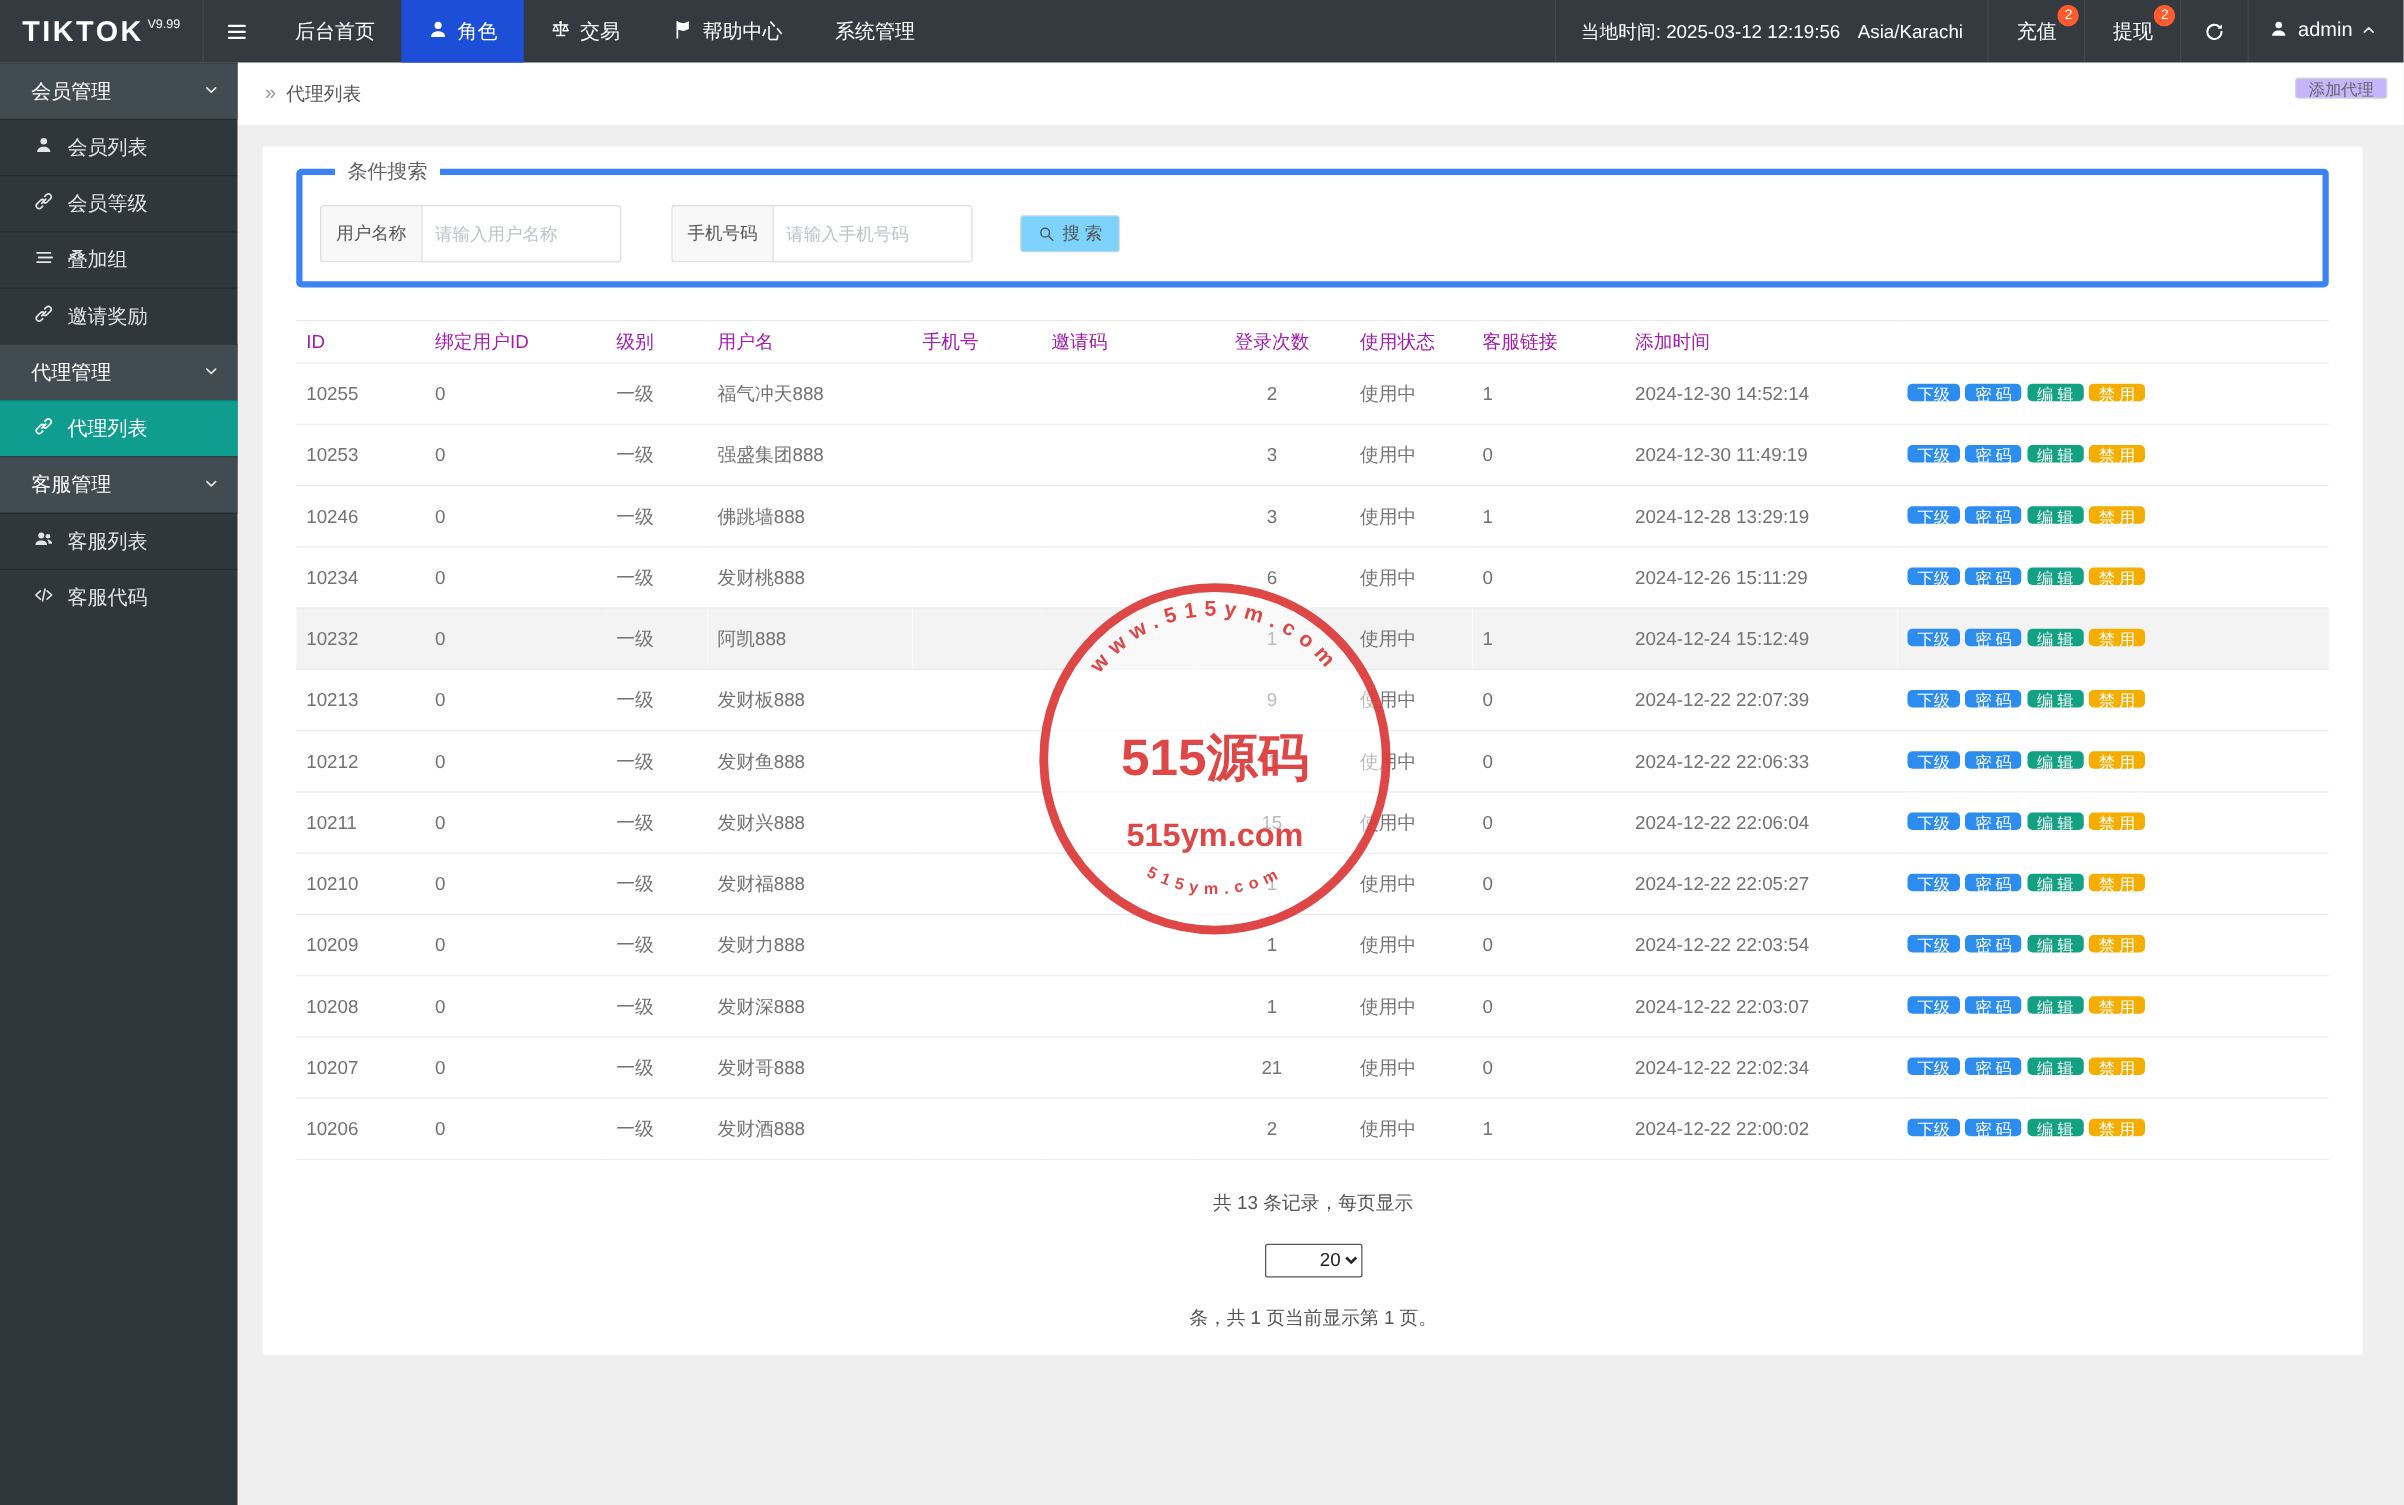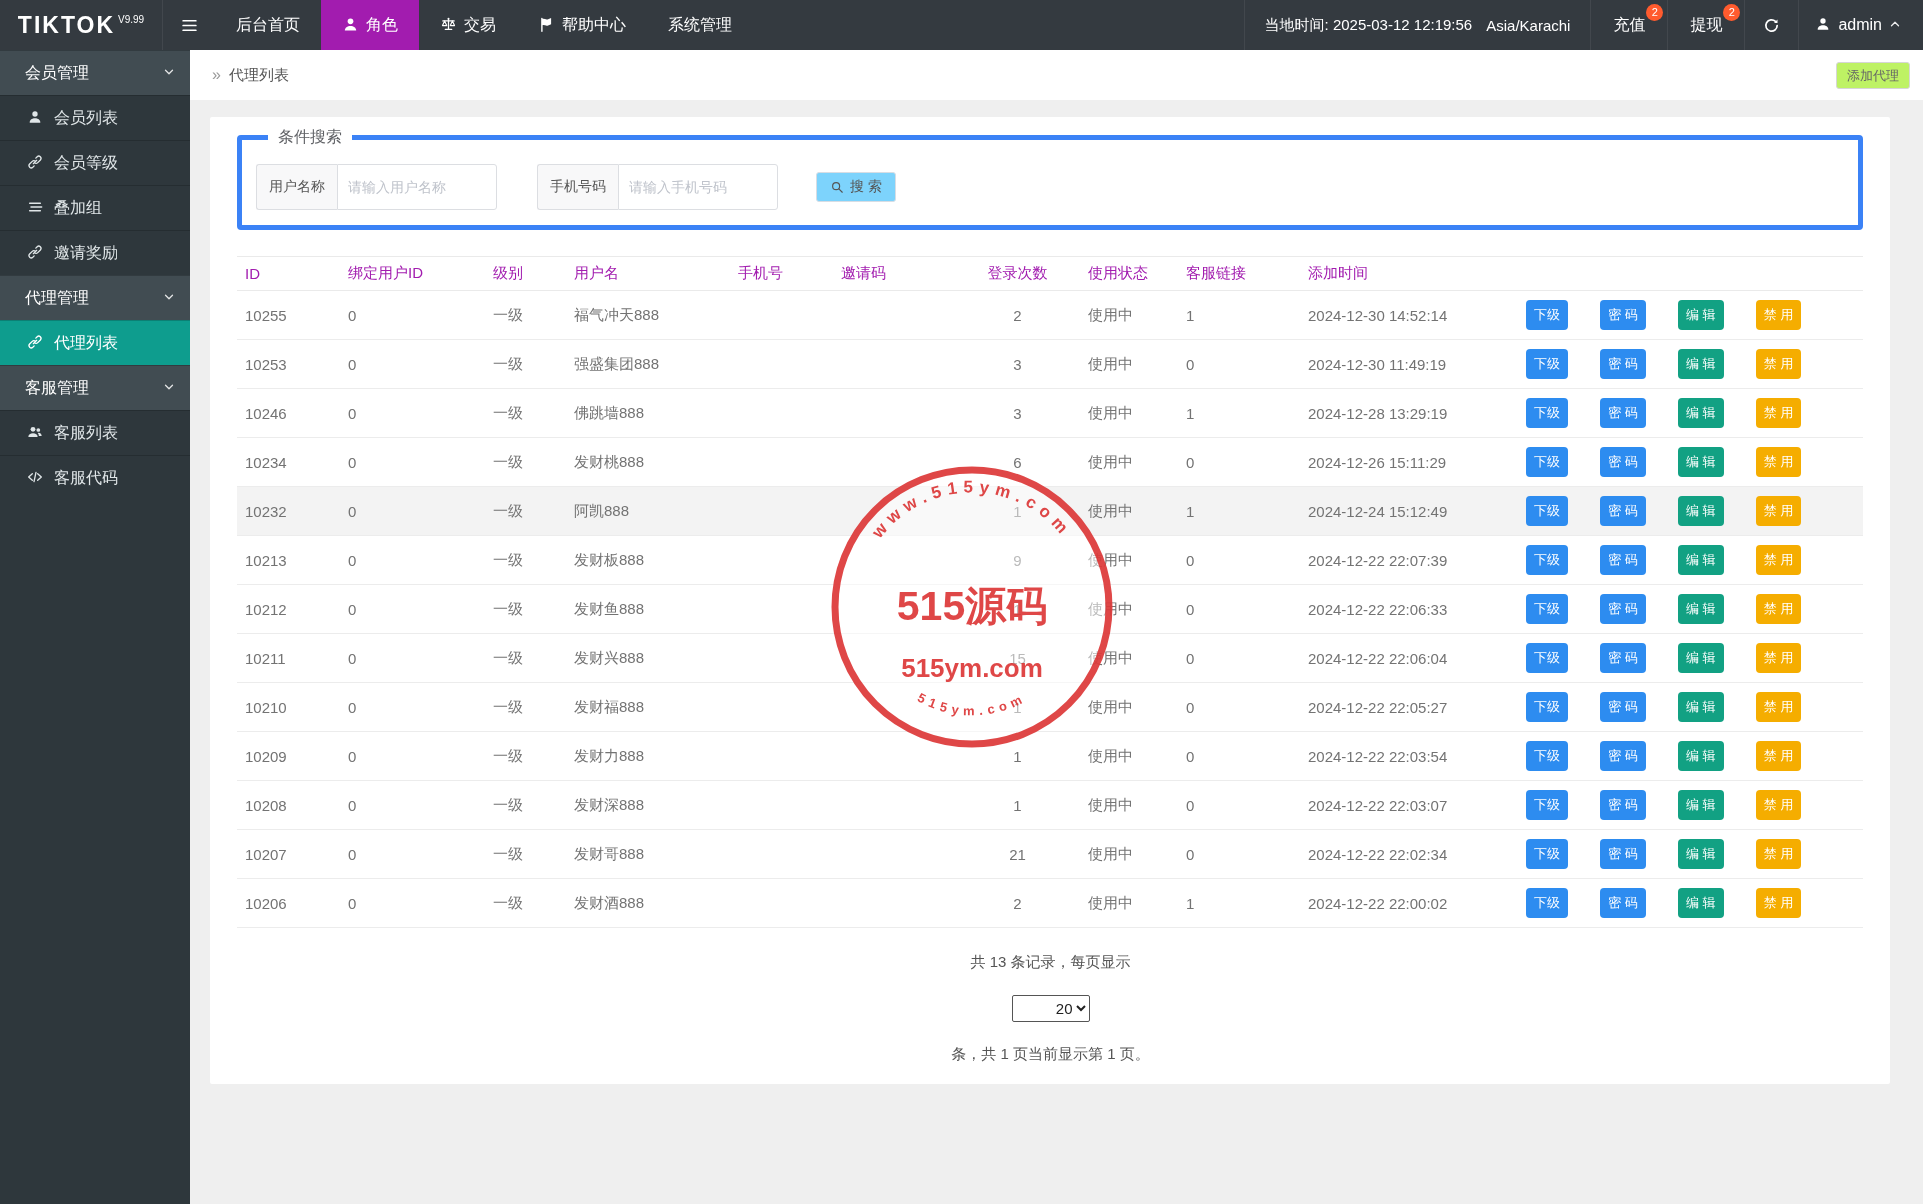--- a/index.html
+++ b/index.html
@@ -18,21 +18,21 @@
   }
   .nav-logo {
     width:163px; display:flex; align-items:center; justify-content:center;
     font-size:23px; font-weight:bold; letter-spacing:2px; color:#fff;
     border-right:1px solid rgba(255,255,255,.07);
   }
   .nav-logo sup { font-size:10px; font-weight:normal; letter-spacing:0; margin-left:3px; transform:translateY(-6px); }
   .nav-burger { width:52px; display:flex; align-items:center; justify-content:center; font-size:19px; cursor:pointer; }
   .nav-menu { display:flex; align-items:stretch; }
   .nav-item { display:flex; align-items:center; gap:7px; padding:0 21px; font-size:16px; cursor:pointer; white-space:nowrap; }
-  .nav-item.active { background:#a21caf;justify-content:space-between; }
+  .nav-item.active { background:#1d4ed8;justify-content:space-between; }
   .nav-item .ico { font-size:17px; }
   .nav-right { margin-left:auto; display:flex; align-items:stretch; font-size:15px; }
   .nav-time { display:flex; align-items:center; gap:14px; padding:0 20px; border-left:1px solid rgba(255,255,255,.07); }
   .nav-bdg {
     position:relative; display:flex; align-items:center; padding:0 22px;
     border-left:1px solid rgba(255,255,255,.07); font-size:16px; cursor:pointer;
   }
   .badge {
     position:absolute; top:4px; right:4px; min-width:17px; height:17px; padding:0 4px;
     background:#ff5b2e; color:#fff; font-size:11px; border-radius:9px;
@@ -61,22 +61,22 @@
   .side-item.active { background:#0e9d8e; color:#fff; }
 
   
   .main { position:absolute; top:50px; left:190px; right:0; bottom:0; background:#efefef; }
   .crumb-bar {
     height:50px; background:#fff; display:flex; align-items:center; padding:0 0 0 22px;
     position:relative; font-size:15px; color:#555;
   }
   .crumb-arrow { color:#9a9a9a; margin-right:8px; font-size:16px; }
   .add-btn {
-    position:absolute; right:13px; top:12px; height:27px; padding:0 10px;
-    background:#bef264; border:1px solid #d6d6d6; border-radius:3px;
+    position:absolute; right:13px; top:12px; height:17px; padding:0 10px;
+    background:#c4b5fd; border:1px solid #d6d6d6; border-radius:3px;
     font-size:13px; color:#666; cursor:pointer; font-family:inherit;
   }
   .card {
     margin:17px 33px 0 20px; background:#fff; border-radius:2px;
     padding:10px 27px 20px 27px; min-height:845px; position:relative;
   }
 
   
   fieldset.search {
     border:5px solid #3b82f6; border-radius:4px; padding:16px 18px 15px 14px;
@@ -110,22 +110,22 @@
     white-space:nowrap; overflow:hidden;
   }
   table.grid td {
     height:49px; padding:0 8px; font-size:15px; color:#737373;
     border-bottom:1px solid #ececec; white-space:nowrap; overflow:hidden;
   }
   table.grid th:nth-child(7), table.grid td:nth-child(7) { text-align:center; }
   table.grid tr.hl td { background:#f3f3f3; }
   td.status { color:#4cae4c; }
   .btn {
-    height:30px; padding:0 8px; margin-right:28px; border:none; border-radius:4px;
-    color:#fff; font-size:13px; cursor:pointer; font-family:Liberation Sans, sans-serif; white-space:nowrap;
+    height:14px; padding:0 8px; margin-right:0; border:none; border-radius:4px;
+    color:#fff; font-size:13px; cursor:pointer; font-family:Liberation Serif, serif; white-space:nowrap;
   }
   .b-blue { background:#2d8cf0; }
   .b-green { background:#12a183; }
   .b-yellow { background:#f5ad00; }
 
   
   .pager { margin-top:25px; padding-left:1px; font-size:15px; color:#555; display:flex; align-items:center; gap:23px;flex-direction:column; }
   .pager select {
     height:27px; width:78px; border:1px solid #555; border-radius:2px; font-size:15px;
     color:#222; background:#fff; font-family:inherit;text-align:right;

